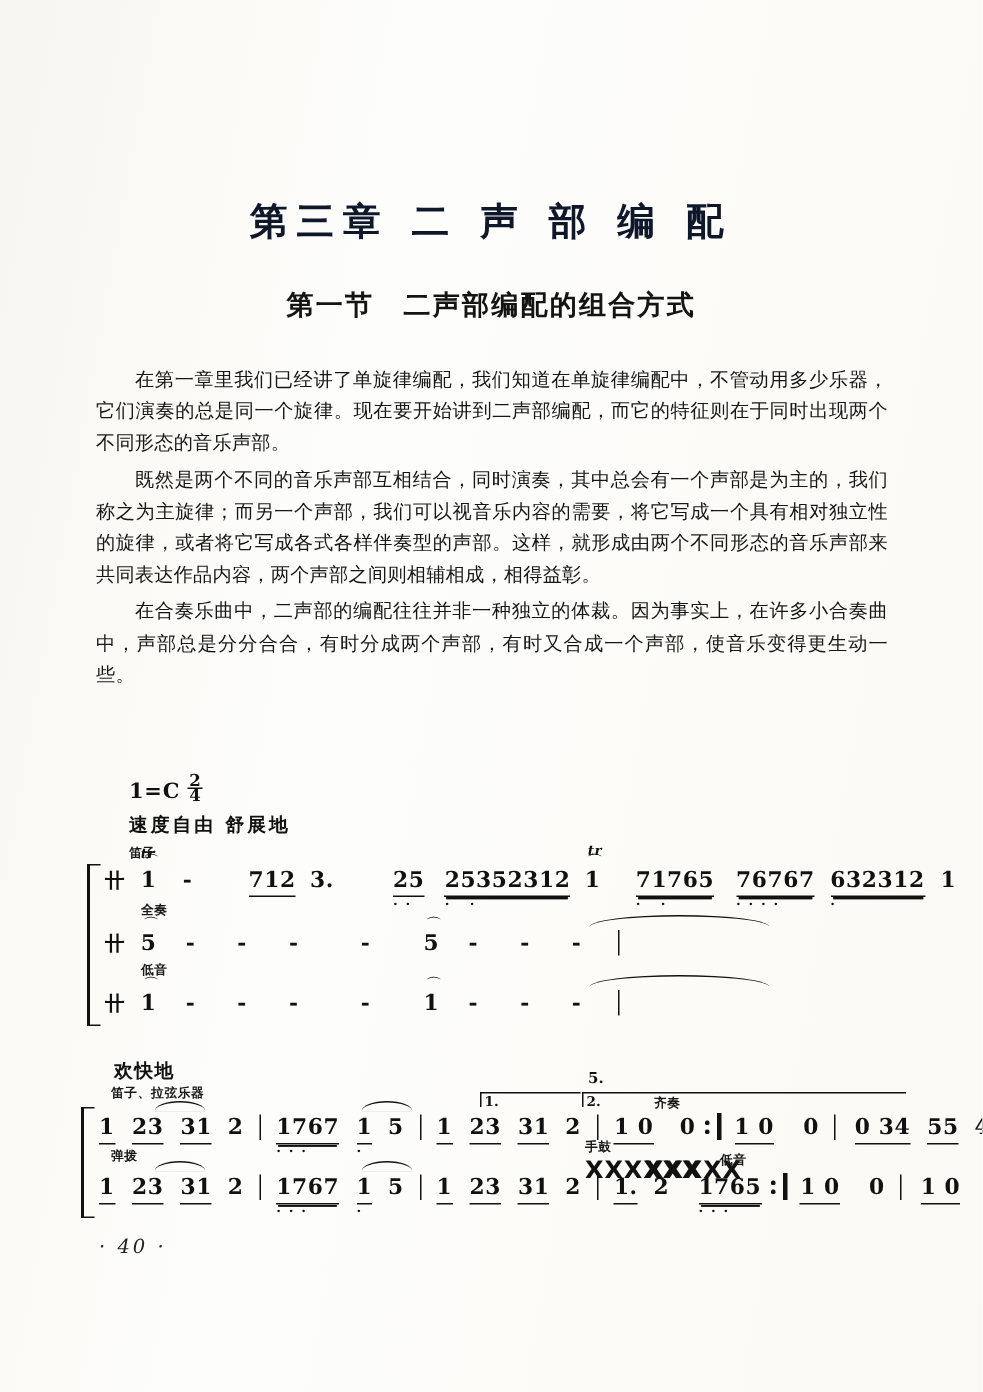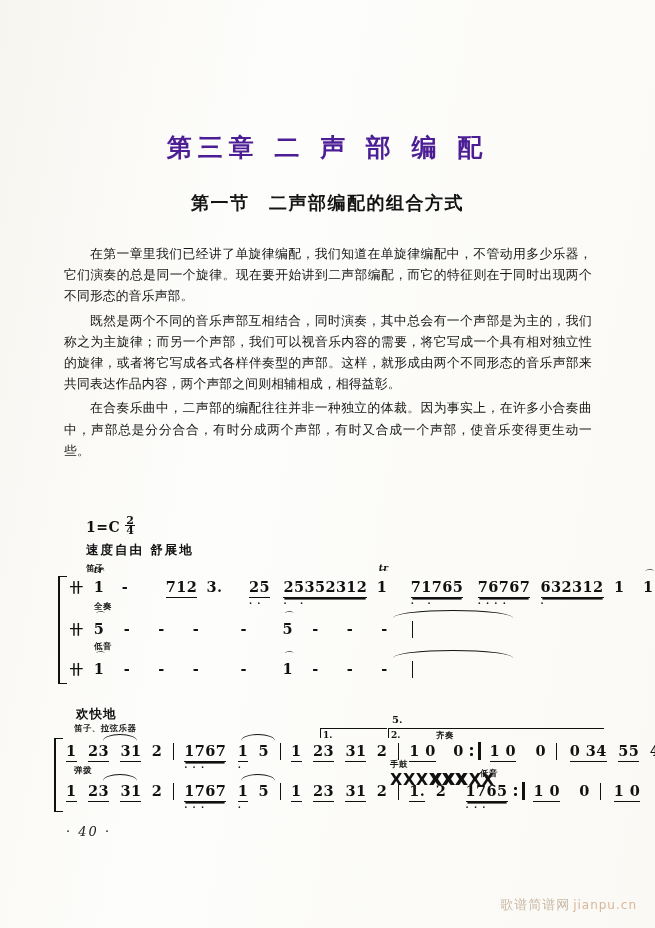--- a/index.html
+++ b/index.html
@@ -29,21 +29,21 @@
   .chapter-title {
     position: absolute;
     left: 0;
     right: 0;
     top: 131px;
     text-align: center;
     font-family: "DejaVu Sans", "Liberation Sans", sans-serif;
     font-size: 25px;
     font-weight: bold;
     letter-spacing: 6px;
-    color: #4c1d95;
+    color: #0f172a;
   }
   .section-title {
     position: absolute;
     left: 0;
     right: 0;
     top: 191px;
     text-align: center;
     font-family: "DejaVu Serif", "Liberation Serif", serif;
     font-size: 18px;
     font-weight: bold;
@@ -274,21 +274,21 @@
     <div class="instr" style="left:38px; top:47px;">笛子</div>
 
     <div class="sys-brace" style="left:10px; top:60px; height:106px;"></div>
 
     <div class="stave" style="left:22px; top:62px;">
       <span style="font-size:13px;">卄</span>
       <span class="grp" style="margin-left:5px;">1<span class="fermata">⌒</span><span class="trill" style="left:0;">tr</span></span>
       <span style="margin:0 12px;">-</span>
       <span class="grp beam1" style="margin-left:20px;">712</span>
       <span style="margin-left:4px;">3.</span>
-      <span class="grp beam1" style="margin-left:21px;">25<span class="low-dots">..</span></span>
+      <span class="grp beam1" style="margin-left:34px;">25<span class="low-dots">..</span></span>
       <span class="grp beam1 beam2" style="margin-left:8px;">25352312<span class="low-dots">. .</span></span>
       <span class="grp" style="margin-left:4px;">1<span class="fermata">⌒</span><span class="trill" style="left:2px; top:-15px;">tr</span></span>
       <span class="grp beam1 beam2" style="margin-left:18px;">71765<span class="low-dots">. .</span></span>
       <span class="grp beam1 beam2" style="margin-left:9px;">76767<span class="low-dots">....</span></span>
       <span class="grp beam1 beam2" style="margin-left:5px;">632312<span class="low-dots">.</span></span>
       <span style="margin-left:5px;">1</span>
       <span class="grp" style="margin-left:13px;">1<span class="fermata">⌒</span></span>
       <span style="margin:0 12px;">-</span>
       
     </div>
@@ -403,16 +403,13 @@
       
       
       
     </div>
     <div class="slur" style="left:55px; top:258px; width:34px;"></div>
     <div class="slur" style="left:193px; top:258px; width:34px;"></div>
   </div>
 
   <div class="page-number">· 40 ·</div>
 
-  <div class="watermark">
-    <span>歌谱简谱网</span><span class="wm-url">jianpu.cn</span>
-  </div>
 </div>
 
 </body></html>

